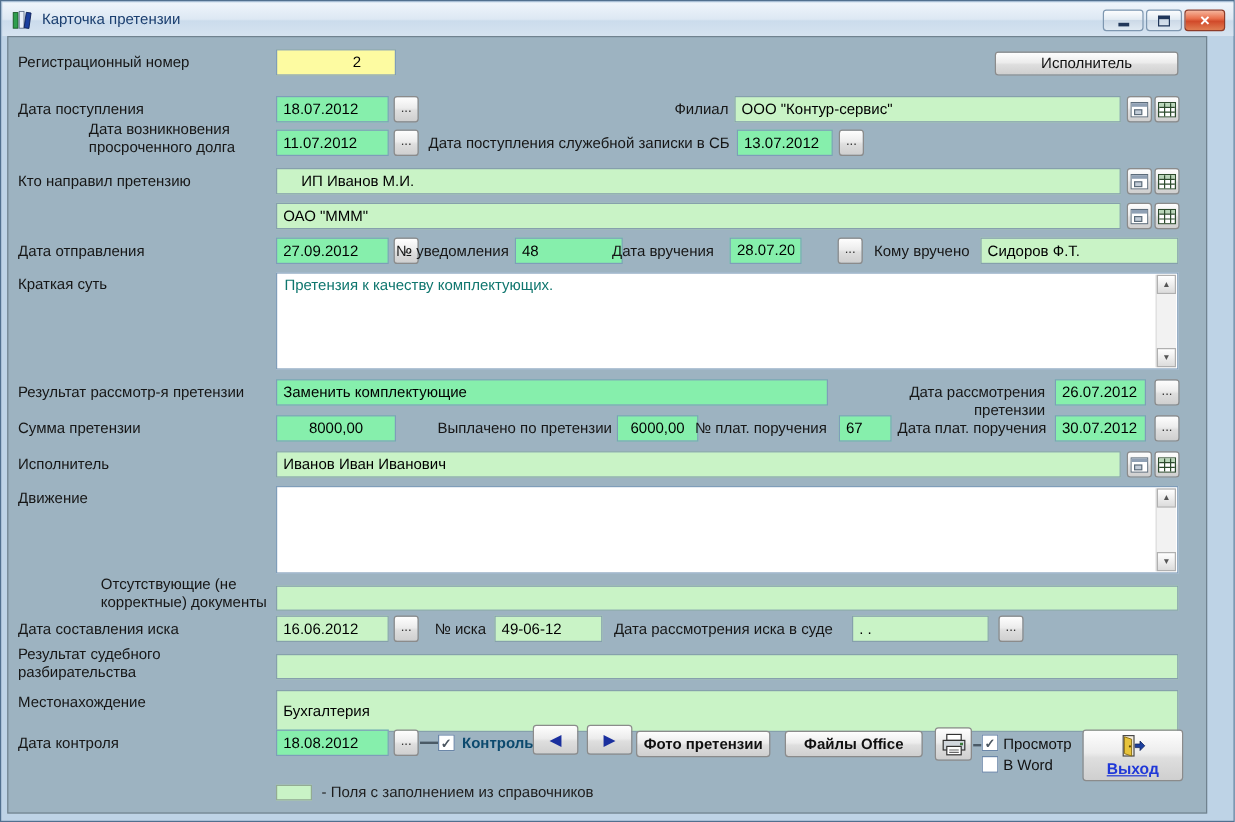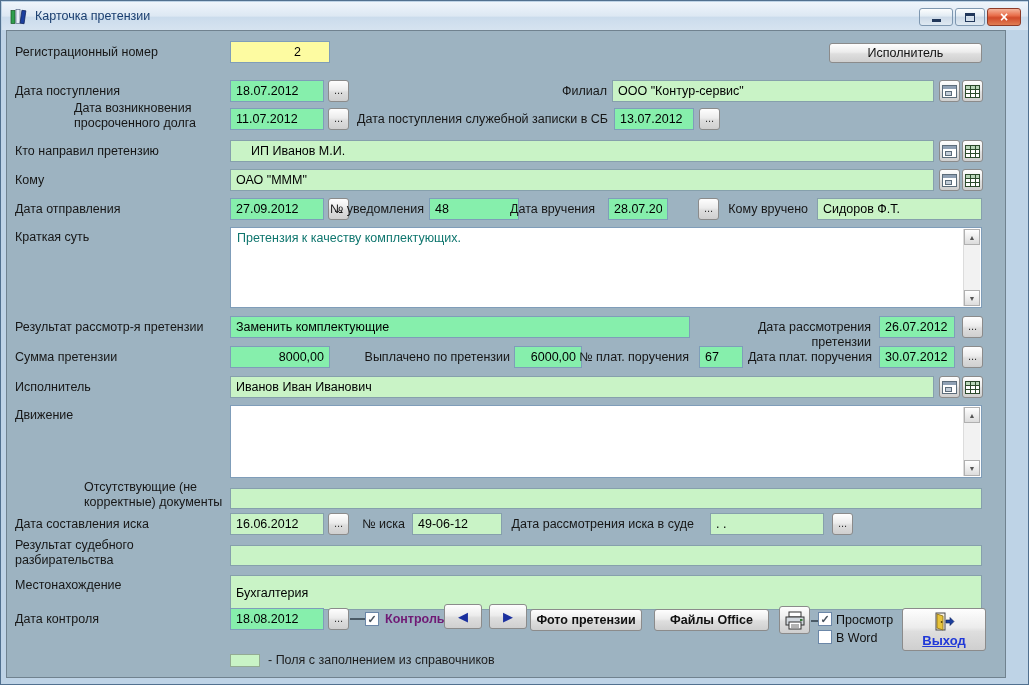--- a/index.html
+++ b/index.html
@@ -17,37 +17,37 @@
     color:#fff;font-size:14px;font-weight:bold;line-height:14px;}
   .glyph-min{width:9px;height:3px;background:#21375a;margin-top:7px;}
   .glyph-max{width:10px;height:9px;border:1px solid #21375a;border-top-width:3px;}
   .client{position:absolute;left:5px;top:29px;width:1000px;height:648px;background:#9db3c1;border:1px solid #70828f;}
   .lbl{position:absolute;left:8px;width:209px;text-align:left;font-size:12.5px;color:#161616;line-height:15px;}
   .mlbl{position:absolute;text-align:right;font-size:12.5px;color:#161616;line-height:15px;}
   .inp{position:absolute;height:22px;border:1px solid #7f9db9;background:#86efac;font-size:12.5px;padding:0 5px;
     font-family:inherit;color:#000;}
   .inp.g{background:#c9f3c6;border-color:#86a0ac;}
   .inp.y{background:#fdfba1;}
-  .inp.num{text-align:right;}
+  .inp.num{text-align:center;}
   .inp.regv{text-align:right;padding-right:28px;}
   .grad{background:linear-gradient(#fefefe,#ececec 45%,#dedede 55%,#cfcfcf);border:1px solid #8b8b8b;border-radius:3px;}
   .dots{position:absolute;width:21px;height:22px;font-size:11px;color:#333;text-align:center;line-height:18px;cursor:default;}
   .pbtn{position:absolute;font-size:12.5px;color:#101010;display:flex;align-items:center;justify-content:center;cursor:default;}
   .pbtn.bold{font-weight:bold;}
   .icbtn{position:absolute;width:21px;height:22px;display:flex;align-items:center;justify-content:center;}
   .tarea{position:absolute;background:#fff;border:1px solid #7f9db9;}
   .tarea .tx{position:absolute;left:6px;top:3px;right:24px;font-size:12.5px;color:#0f766e;}
   .sbar{position:absolute;top:1px;bottom:1px;right:1px;width:17px;background:#f2f2f2;border-left:1px solid #dcdcdc;}
   .sarr{position:absolute;left:0;width:16px;height:16px;background:linear-gradient(#ffffff,#dcdcdc);
     border:1px solid #b0b0b0;font-size:7px;color:#555;display:flex;align-items:center;justify-content:center;}
   .sarr.up{top:0;}.sarr.dn{bottom:0;}
   .cb{position:absolute;width:14px;height:14px;background:#fff;border:1px solid #6b87a8;display:flex;
     align-items:center;justify-content:center;font-size:11px;font-weight:bold;color:#4a5560;}
   .cblbl{position:absolute;font-size:12.5px;color:#111;}
-  .blue{color:#701a75;font-weight:bold;}
+  .blue{color:#0c4a6e;font-weight:bold;}
   .nav{position:absolute;width:38px;height:25px;color:#1a2f9e;font-size:13px;display:flex;align-items:center;justify-content:center;}
   .exit{position:absolute;left:895px;top:577px;width:84px;height:43px;display:flex;flex-direction:column;
     align-items:center;justify-content:center;gap:1px;}
   .exit .xlbl{font-size:13px;font-weight:bold;color:#2038d8;text-decoration:underline;}
   .dash{position:absolute;height:2px;background:#4a5a66;}
   .lswatch{position:absolute;left:223px;top:623px;width:30px;height:13px;background:#c9f3c6;border:1px solid #93ab93;}
   .ltext{position:absolute;left:261px;top:622px;font-size:12.5px;color:#1d1d1d;}
 </style>
 </head>
 <body>
@@ -125,21 +125,20 @@
       <svg width="15" height="13" viewBox="0 0 15 13">
           <rect x="0.5" y="0.5" width="14" height="12" fill="#ffffff" stroke="#2c4a2c"></rect>
           <rect x="1" y="1" width="13" height="3" fill="#b9d6b9"></rect>
           <line x1="5.5" y1="1" x2="5.5" y2="12" stroke="#2c4a2c"></line>
           <line x1="10.5" y1="1" x2="10.5" y2="12" stroke="#2c4a2c"></line>
           <line x1="1" y1="4.5" x2="14" y2="4.5" stroke="#2c4a2c"></line>
           <line x1="1" y1="8.5" x2="14" y2="8.5" stroke="#2c4a2c"></line>
         </svg>
     </div>
 
-    <div class="lbl" style="top:142px">Кому</div>
     <input class="inp g" style="left: 223px; top: 138px; width: 704px;" value="ОАО &quot;МММ&quot;">
     <div class="icbtn grad" style="left:932px;top:138px">
       <svg width="15" height="13" viewBox="0 0 15 13">
           <rect x="0.5" y="0.5" width="14" height="12" fill="#ffffff" stroke="#5c6c7a"></rect>
           <rect x="1" y="1" width="13" height="3" fill="#8fa0b4"></rect>
           <rect x="3.5" y="6.5" width="6" height="4" fill="#c2ccd8" stroke="#5c6c7a"></rect>
         </svg>
     </div>
     <div class="icbtn grad" style="left:955px;top:138px">
       <svg width="15" height="13" viewBox="0 0 15 13">

